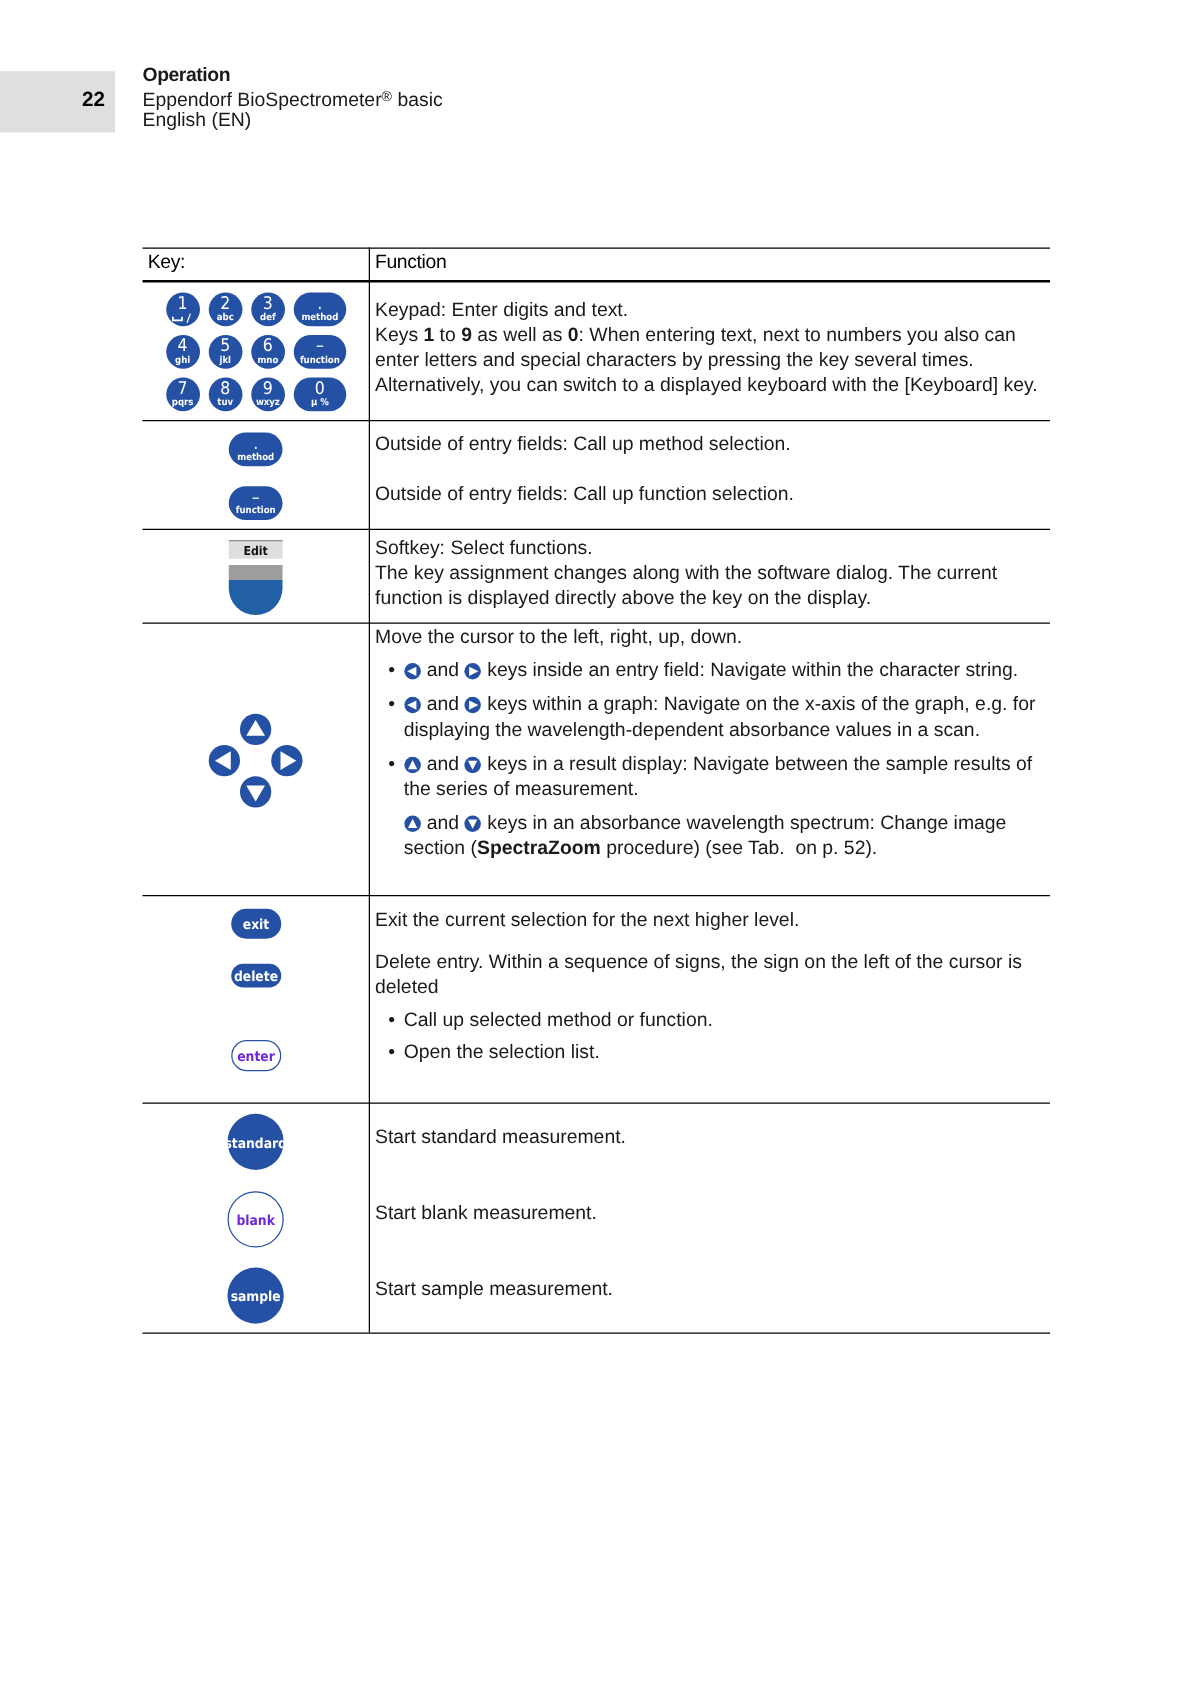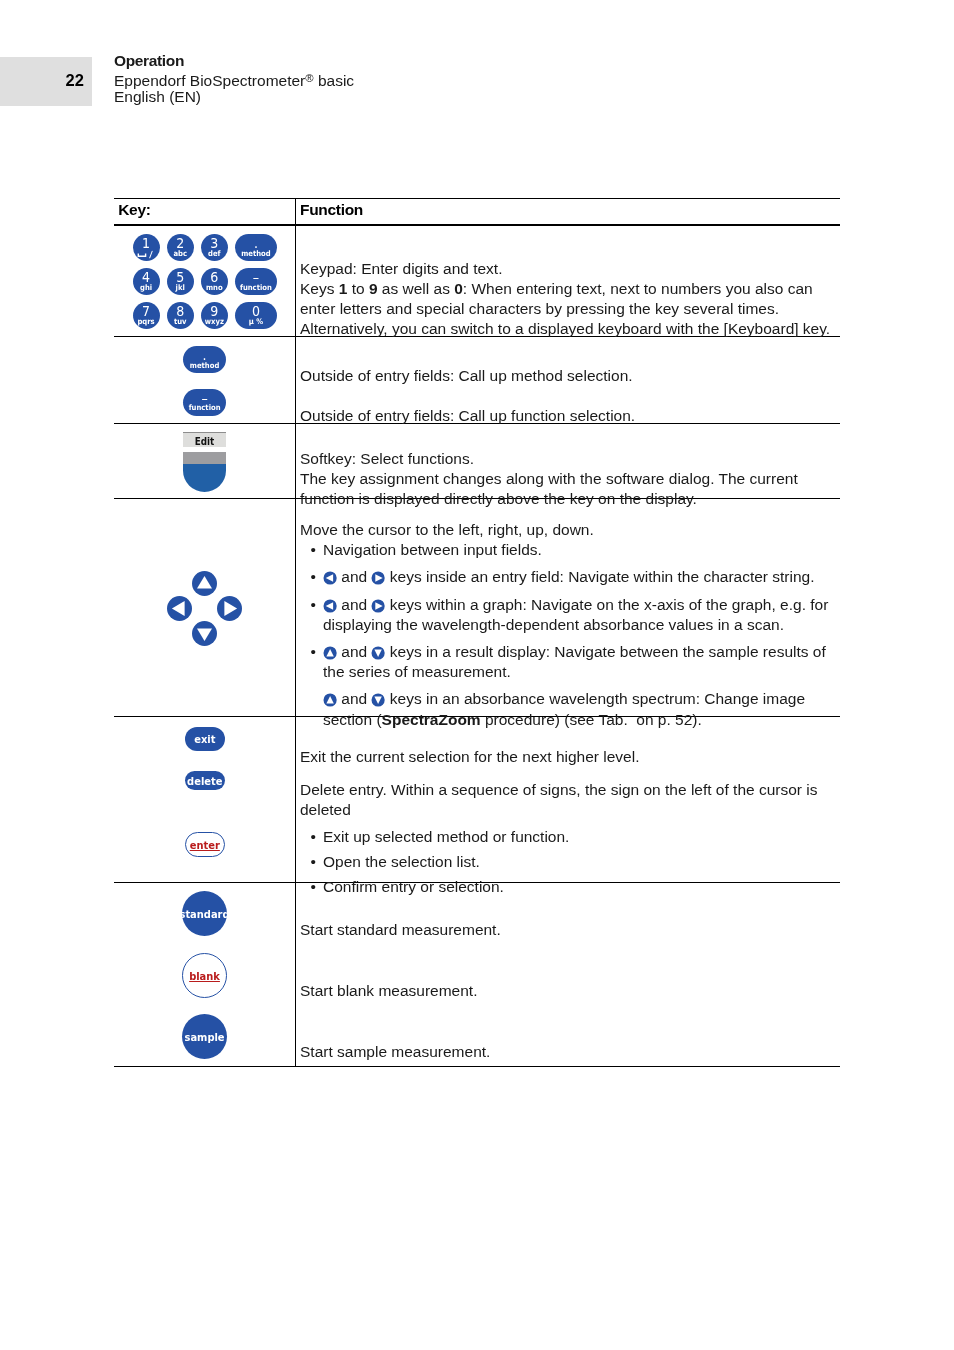--- a/index.html
+++ b/index.html
@@ -11,39 +11,39 @@
   
   .pagenum-box{position:absolute;left:0;top:56.9px;width:92px;height:49.6px;background:#dfdfdf;}
   .pagenum{position:absolute;right:8.1px;top:13.8px;font-size:16.5px;font-weight:bold;color:#000;}
   .hdr{position:absolute;left:114px;top:53px;font-size:15.5px;line-height:16.3px;color:#1a1a1a;}
   .hdr .t1{font-weight:bold;letter-spacing:-0.35px;margin-bottom:0.4px;}
   .hdr sup{font-size:0.73em;vertical-align:0.36em;}
 
   
   .rule{position:absolute;left:114px;width:726px;background:#000;}
   .vrule{position:absolute;left:295px;width:1.1px;background:#000;}
-  .th{position:absolute;font-weight:bold;font-size:15.5px;color:#000;letter-spacing:-0.3px;}
-
-  .fn{position:absolute;left:300px;font-size:15.5px;line-height:20.2px;color:#1a1a1a;width:540px;margin-top:20px;}
+  .th{position:absolute;font-weight:normal;font-size:15.5px;color:#000;letter-spacing:-0.3px;}
+
+  .fn{position:absolute;left:300px;font-size:15.5px;line-height:20.2px;color:#1a1a1a;width:540px;}
   .fn b{font-weight:bold;}
 
   ul.b{margin:0;padding:0;list-style:none;}
   ul.b li{position:relative;padding-left:23px;}
   ul.b li:before{content:"\2022";position:absolute;left:10.6px;top:0;}
   ul.b li.nb:before{content:"";}
 
   
   .key{position:absolute;background:#2551a5;color:#fff;border-radius:999px;
        display:flex;flex-direction:column;align-items:center;justify-content:center;
        font-family:"DejaVu Sans Condensed","DejaVu Sans",sans-serif;}
   .key .num{font-size:14px;line-height:12.4px;font-weight:400;}
   .key .sub{font-size:7.6px;line-height:8.4px;font-weight:bold;}
   .key.wide{width:42px;height:27px;}
   .key.rnd{width:27px;height:27px;}
-  .key.outline{background:#fff;color:#b91c1c;border:1.3px solid #2551a5;box-sizing:border-box;text-decoration:underline;}
+  .key.outline{background:#fff;color:#6d28d9;border:1.3px solid #2551a5;box-sizing:border-box;}
   .key .lbl{font-size:11px;line-height:9px;font-weight:bold;position:relative;top:0.8px;}
   .key .spacebar{display:block;line-height:0;height:9px;}
 
   
   .navkey{position:absolute;width:25px;height:25px;border-radius:50%;background:#2551a5;}
   .navkey svg{position:absolute;left:0;top:0;}
 
   
   .iarr{display:inline-block;width:14px;height:14px;vertical-align:-3px;}
 
@@ -177,21 +177,20 @@
     </div>
     <div class="navkey" style="left: 192.2px; top: 621px;">
       <svg width="25" height="25" viewBox="0 0 25 25">
         <polygon points="5.0,7.4 20.0,7.4 12.5,20.1" fill="#fff"></polygon>
       </svg>
     </div>
   </div>
 <div class="fn" style="top:500px">
   <div>Move the cursor to the left, right, up, down.</div>
   <ul class="b">
-    <li>Navigation between input fields.</li>
     <li style="margin-top:7px"><span class="iarr"><svg width="14" height="14" viewBox="0 0 14 14">
             <circle cx="7.1" cy="7" r="6.6" fill="#2551a5"></circle>
             <polygon points="10.1,3.3 10.1,10.7 2.7,7.0" fill="#fff"></polygon>
           </svg></span> and <span class="iarr"><svg width="14" height="14" viewBox="0 0 14 14">
             <circle cx="7.1" cy="7" r="6.6" fill="#2551a5"></circle>
             <polygon points="4.3,3.3 4.3,10.7 11.7,7.0" fill="#fff"></polygon>
           </svg></span> keys inside an entry field: Navigate within the character string.</li>
     <li style="margin-top:7px"><span class="iarr"><svg width="14" height="14" viewBox="0 0 14 14">
             <circle cx="7.1" cy="7" r="6.6" fill="#2551a5"></circle>
             <polygon points="10.1,3.3 10.1,10.7 2.7,7.0" fill="#fff"></polygon>
@@ -224,23 +223,22 @@
       <span class="lbl">delete</span>
     </div>
     <div class="key wide outline" style="left: 184.8px; top: 832.2px; width: 40px; height: 24.5px;">
       <span class="lbl">enter</span>
     </div>
   </div>
 <div class="fn" style="top:727px">Exit the current selection for the next higher level.</div>
 <div class="fn" style="top:760px">Delete entry. Within a sequence of signs, the sign on the left of the cursor is deleted</div>
 <div class="fn" style="top:807px">
   <ul class="b">
-    <li>Exit up selected method or function.</li>
+    <li>Call up selected method or function.</li>
     <li style="margin-top:5px">Open the selection list.</li>
-    <li style="margin-top:5px">Confirm entry or selection.</li>
   </ul>
 </div>
 
 <div id="measkeys">
     <div class="key rnd" style="left: 181.9px; top: 890.8px; width: 45.3px; height: 45.3px;">
       <span class="lbl">standard</span>
     </div>
     <div class="key rnd outline" style="left: 181.9px; top: 952.8px; width: 45.3px; height: 45.3px; border-width: 1.1px;">
       <span class="lbl">blank</span>
     </div>

